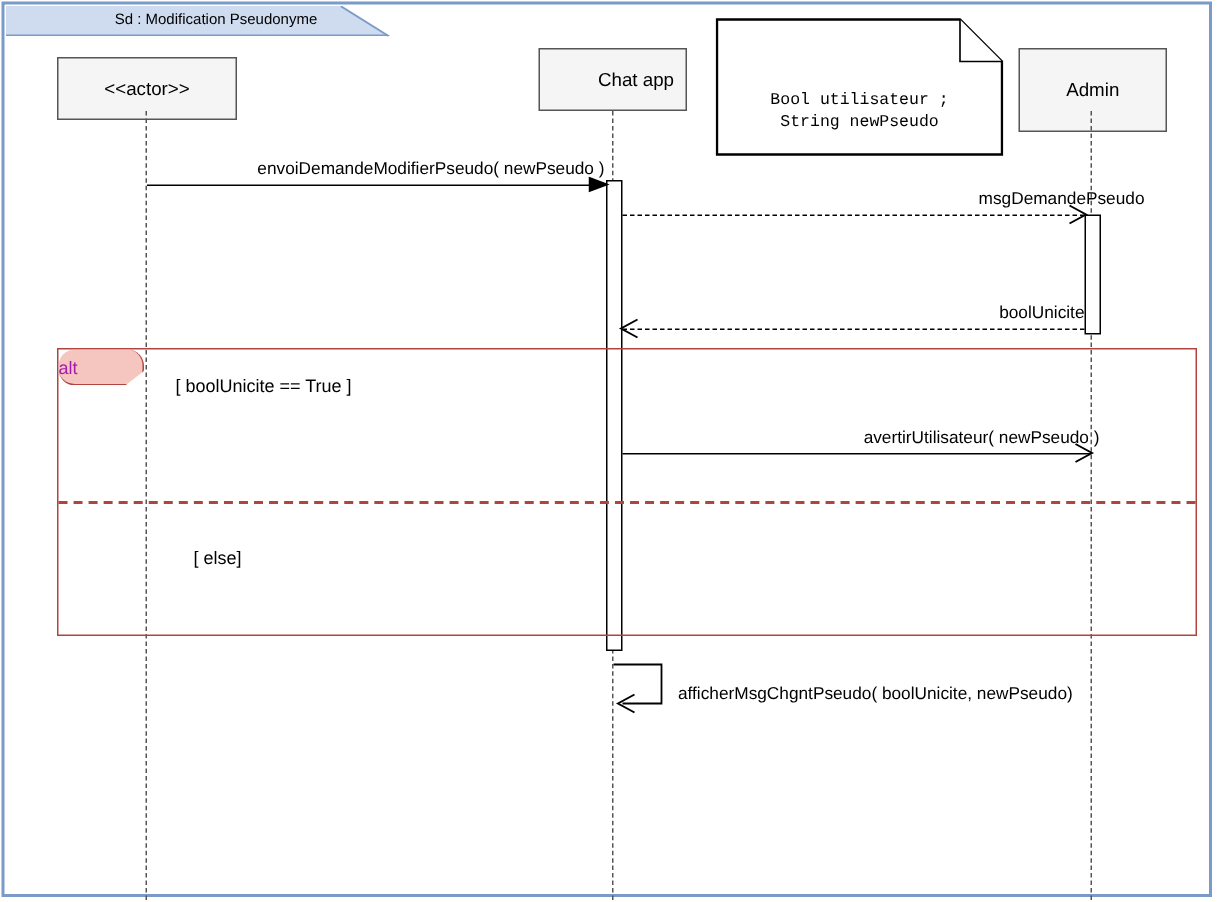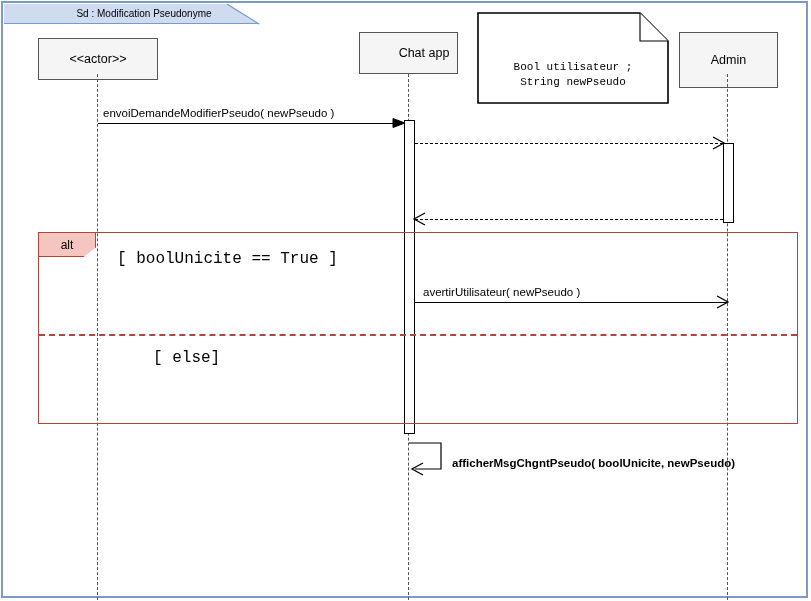--- a/index.html
+++ b/index.html
@@ -111,21 +111,21 @@
     border-top: 1px solid #000000;
   }
   .msg-line.dashed {
     border-top: 1px dashed #000000;
   }
   .msg-label {
     position: absolute;
     font-size: 11.5px;
     color: #000000;
     white-space: nowrap;
-    text-align: left;
+    text-align: right;
   }
   .arrow-svg {
     position: absolute;
     overflow: visible;
   }
 
   
   .alt-frame {
     position: absolute;
     border: 1px solid #b04540;
@@ -137,32 +137,32 @@
     height: 0;
     border-top: 2px dashed #b04540;
   }
   .alt-tag {
     position: absolute;
     background: #f5c6c0;
     border-right: 1px solid #b04540;
     border-bottom: 1px solid #b04540;
     box-sizing: border-box;
     font-size: 12px;
-    color: #000000;
+    color: #a21caf;
     display: flex;
     align-items: center;
-    justify-content: center;
+    justify-content: flex-start;
     clip-path: polygon(0 0, 100% 0, 100% 60%, 78% 100%, 0 100%);
+    border-radius: 11px;
   }
   .guard {
     position: absolute;
-    font-size: 16px;
-    color: #000000;
-    white-space: nowrap;
-    font-family: Liberation Mono, monospace;
+    font-size: 12px;
+    color: #000000;
+    white-space: nowrap;
   }
   .self-msg-path {
     position: absolute;
     overflow: visible;
   }
 </style>
 </head>
 <body>
 
 <div id="canvas">
@@ -200,44 +200,46 @@
 
     <div class="activation" style="left:401px; top:117px; width:11px; height:314px;"></div>
     <div class="activation" style="left:720px; top:140px; width:11px; height:80px;"></div>
 
     <div class="msg-label" style="left:100px; top:104px; width:300px;">envoiDemandeModifierPseudo( newPseudo )</div>
     <div class="msg-line" style="left:95px; top:120px; width:297px;"></div>
     <svg class="arrow-svg" style="left:380px; top:112px;" width="24" height="16" viewBox="0 0 24 16">
       <path d="M10,3.5 L22,8 L10,12.5 Z" fill="#000000" stroke="#000000" stroke-width="1"></path>
     </svg>
 
+    <div class="msg-label" style="left:460px; top:124px; width:300px;">msgDemandePseudo</div>
     <div class="msg-line dashed" style="left:412px; top:140px; width:308px;"></div>
     <svg class="arrow-svg" style="left:706px; top:132px;" width="20" height="16" viewBox="0 0 20 16">
       <path d="M4,2 L15,8 L4,14" fill="none" stroke="#000000" stroke-width="1.3"></path>
     </svg>
 
+    <div class="msg-label" style="left:420px; top:200px; width:300px;">boolUnicite</div>
     <div class="msg-line dashed" style="left:412px; top:216px; width:308px;"></div>
     <svg class="arrow-svg" style="left:406px; top:208px;" width="20" height="16" viewBox="0 0 20 16">
       <path d="M16,2 L5,8 L16,14" fill="none" stroke="#000000" stroke-width="1.3"></path>
     </svg>
 
     <div class="alt-frame" style="left:35px; top:229px; width:760px; height:192px;"></div>
     <div class="alt-tag" style="left:36px; top:230px; width:57px; height:24px;">
       <span>alt</span>
     </div>
     <div class="guard" style="left:114px; top:247px;">[ boolUnicite == True ]</div>
     <div class="alt-divider" style="left:36px; top:331px; width:758px;"></div>
-    <div class="guard" style="left:126px; top:346px;margin-left:24px;">[ else]</div>
+    <div class="guard" style="left:126px; top:362px;">[ else]</div>
 
     <div class="msg-label" style="left:420px; top:283px; width:310px;">avertirUtilisateur( newPseudo )</div>
     <div class="msg-line" style="left:412px; top:299px; width:312px;"></div>
     <svg class="arrow-svg" style="left:710px; top:291px;" width="20" height="16" viewBox="0 0 20 16">
       <path d="M4,2 L15,8 L4,14" fill="none" stroke="#000000" stroke-width="1.3"></path>
     </svg>
 
     <svg class="self-msg-path" style="left:404px; top:436px;" width="44" height="36" viewBox="0 0 44 36">
       <path d="M2,4 L34,4 L34,30 L8,30" fill="none" stroke="#000000" stroke-width="1.2"></path>
       <path d="M16,24 L5,30 L16,36" fill="none" stroke="#000000" stroke-width="1.3"></path>
     </svg>
-    <div class="msg-label" style="left:449px; top:454px; text-align:center;font-weight:bold;">afficherMsgChgntPseudo( boolUnicite, newPseudo)</div>
+    <div class="msg-label" style="left:449px; top:454px; text-align:center;">afficherMsgChgntPseudo( boolUnicite, newPseudo)</div>
 
   </div>
 </div>
 
 </body></html>

